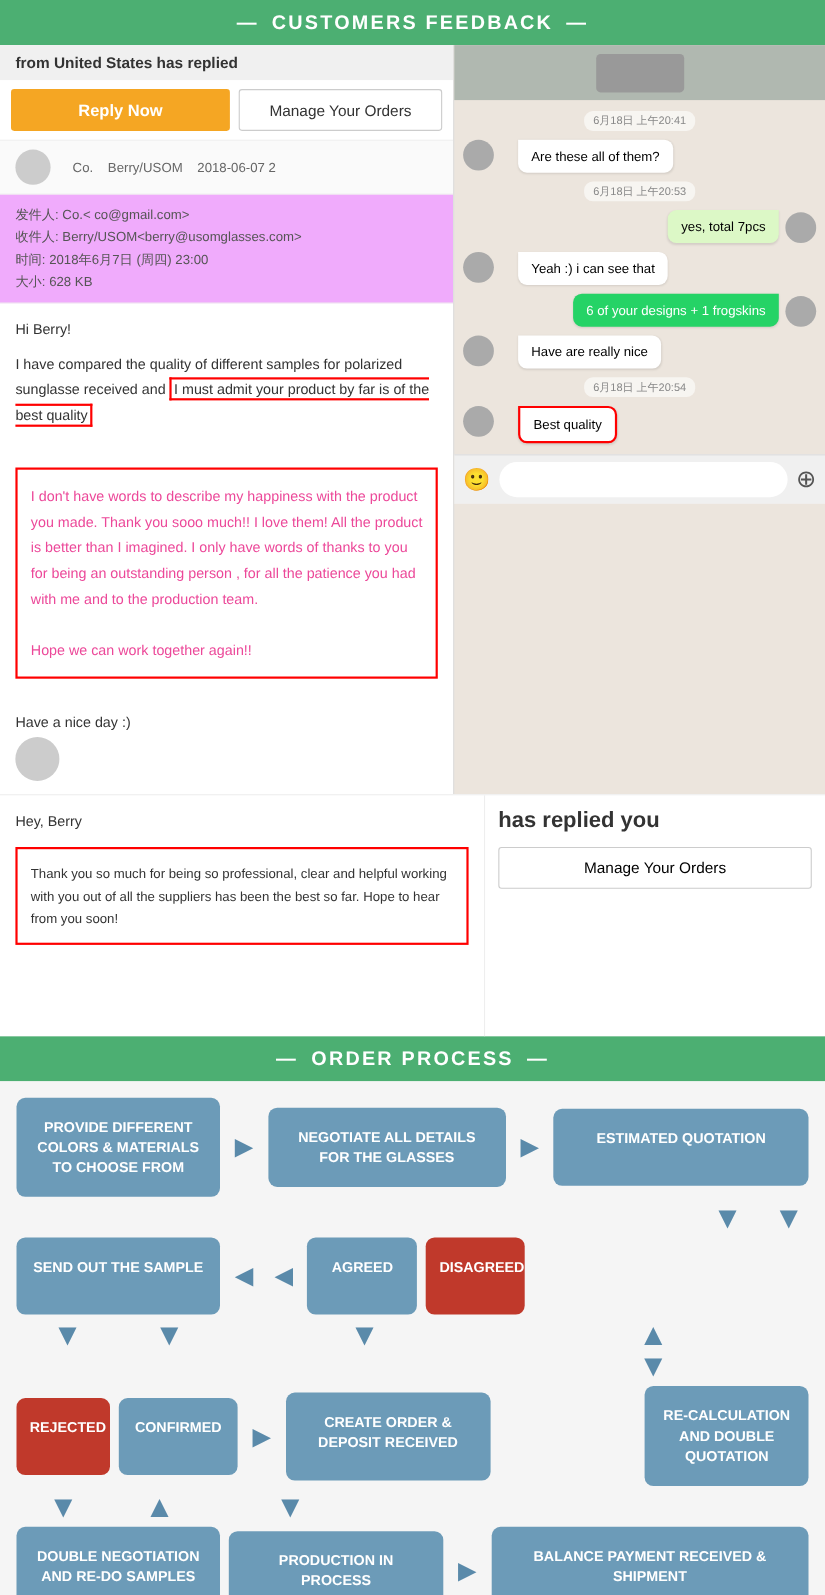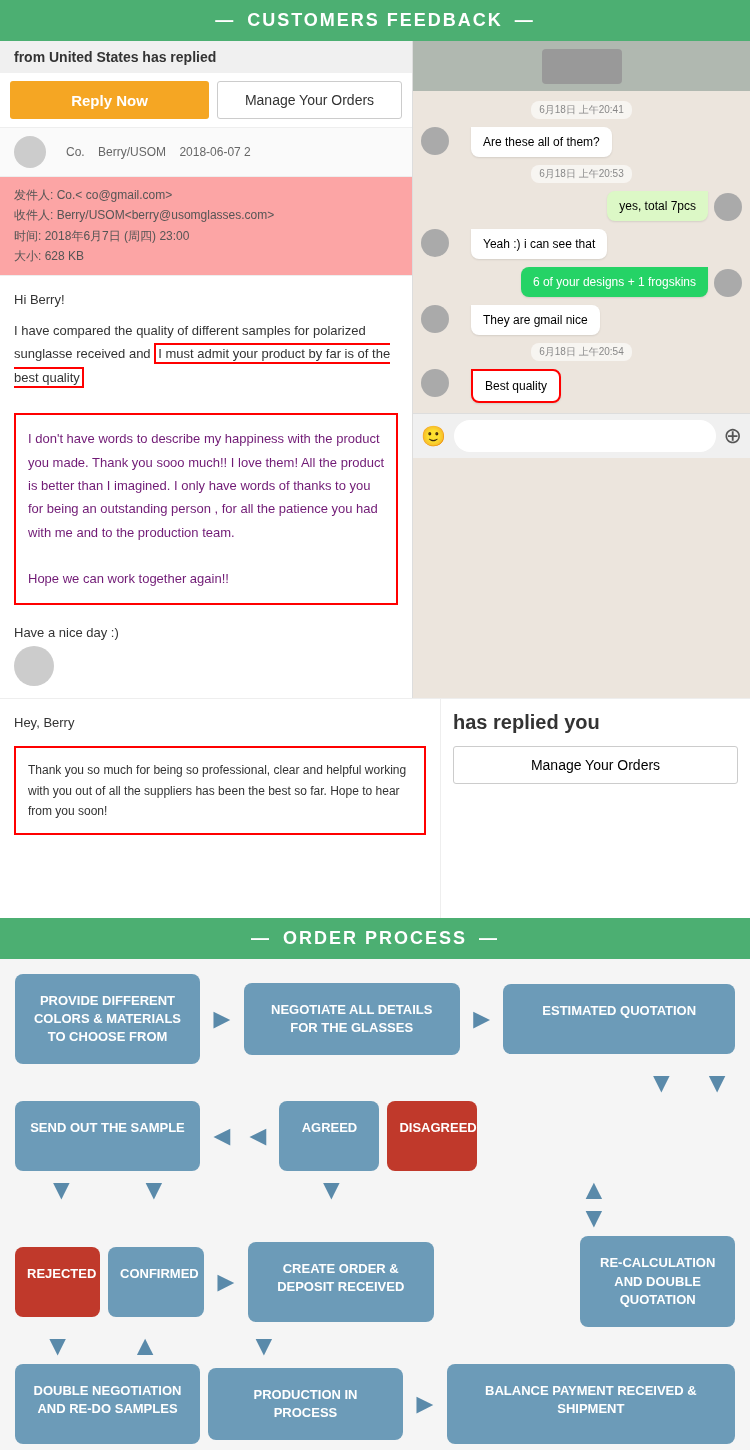--- a/index.html
+++ b/index.html
@@ -86,45 +86,45 @@
     .email-meta-text {
       font-size: 12px;
       color: #666;
     }
 
     .email-details-block {
       padding: 8px 14px;
       font-size: 12px;
       color: #555;
       line-height: 1.7;
-      background: #fca5a5;
+      background: #f0abfc;
       border-bottom: 1px solid #eee;
     }
 
     .email-body {
       padding: 12px 14px;
       font-size: 13px;
       color: #333;
       line-height: 1.8;
       background: white;
     }
 
     .email-body .highlight-box {
       border: 2px solid red;
       display: inline;
       padding: 1px 2px;
     }
 
     .email-feedback-box {
       border: 2px solid red;
-      margin: 12px 14px;
+      margin: 24px 14px;
       padding: 12px;
       font-size: 13px;
       line-height: 1.8;
-      color: #701a75;
+      color: #ec4899;
       background: white;
     }
 
     .email-sign {
       padding: 8px 14px 12px;
       font-size: 13px;
       color: #333;
     }
 
     .feedback-top {
@@ -349,21 +349,21 @@
     .box-disagreed { width: 90px; min-height: 70px; }
 
     
     .row-e {
       display: flex;
       align-items: center;
       gap: 8px;
       margin-bottom: 5px;
     }
     .box-rejected { width: 85px; min-height: 70px; }
-    .box-confirmed { width: 96px; min-height: 70px; }
+    .box-confirmed { width: 108px; min-height: 70px; }
     .box-create-order { width: 186px; min-height: 80px; }
     .box-recalc { flex: 1; min-height: 80px; }
 
     
     .row-g {
       display: flex;
       align-items: center;
       gap: 8px;
     }
     .box-double-nego { width: 185px; min-height: 80px; }
@@ -459,21 +459,21 @@
         <div class="bubble">Yeah :) i can see that</div>
       </div>
 
       <div class="chat-bubble-right">
         <div class="bubble green-bg">6 of your designs + 1 frogskins</div>
         <div class="chat-avatar-small"></div>
       </div>
 
       <div class="chat-bubble-left">
         <div class="chat-avatar-small"></div>
-        <div class="bubble">They are gmail nice</div>
+        <div class="bubble">Have are really nice</div>
       </div>
 
       <div class="chat-timestamp">6月18日 上午20:54</div>
 
       <div class="chat-bubble-left">
         <div class="chat-avatar-small"></div>
         <div class="bubble chat-highlighted-bubble">Best quality</div>
       </div>
 
     </div>

